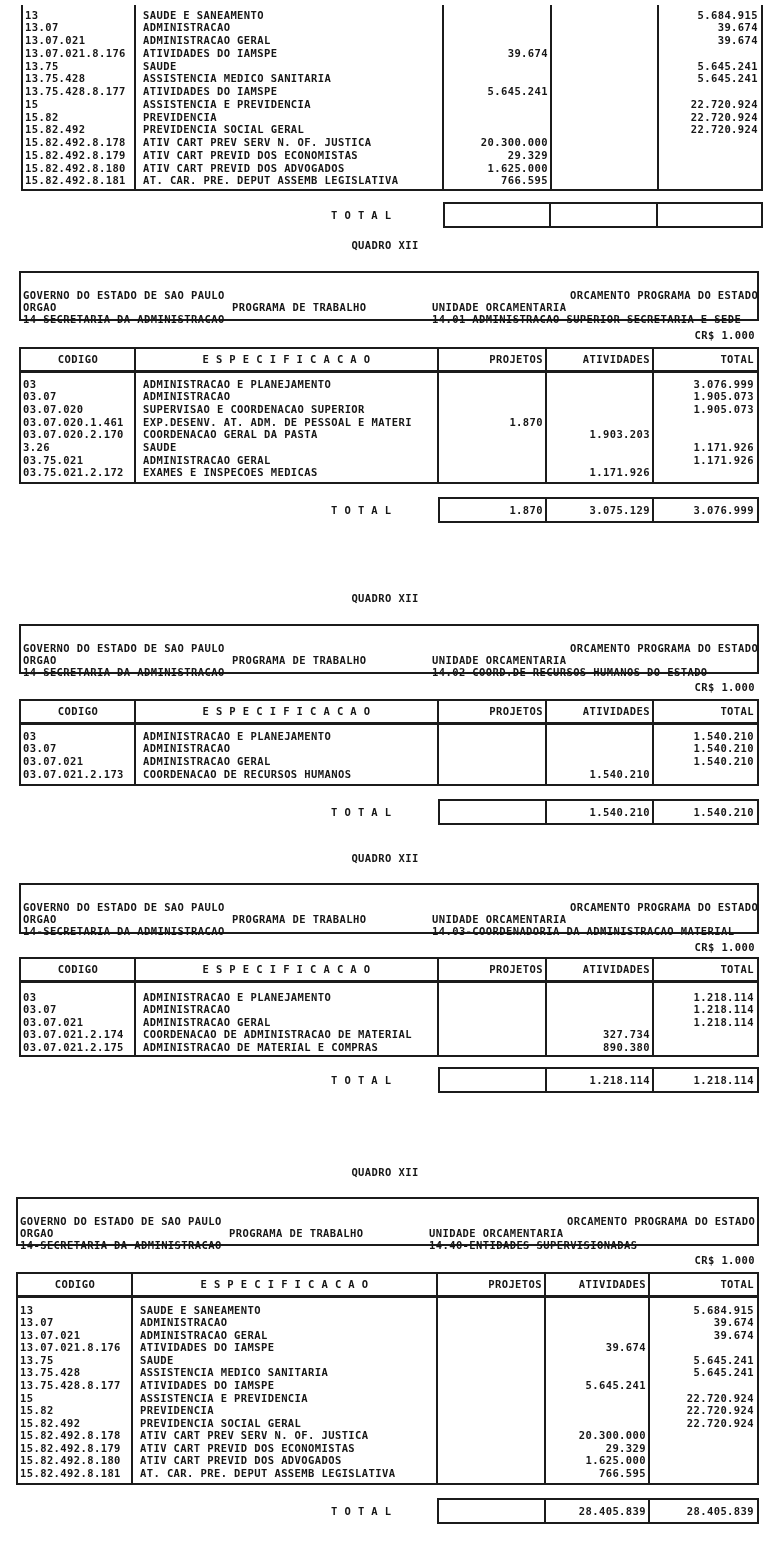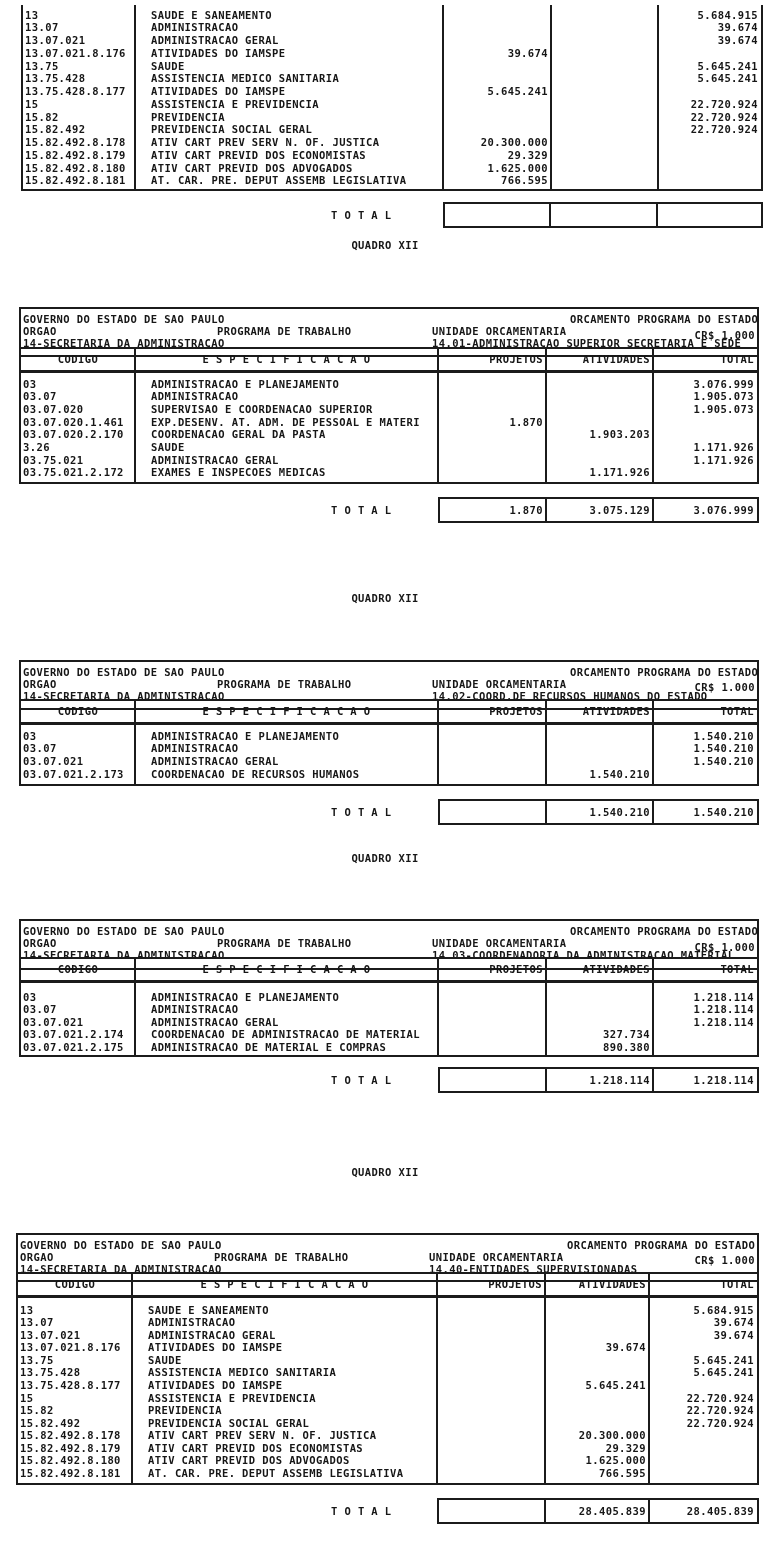--- a/index.html
+++ b/index.html
@@ -1,36 +1,36 @@
 <!DOCTYPE html>
 <html><head>
 <meta charset="utf-8">
 <style>
 *{box-sizing:border-box;}
 html,body{margin:0;padding:0;background:#ffffff;}
 body{width:779px;height:1541px;position:relative;overflow:hidden;font-family:"DejaVu Sans Mono","Liberation Mono",monospace;font-weight:bold;font-size:10.5px;letter-spacing:0.4px;color:#161616;}
 .sec{position:absolute;left:0;width:779px;}
 .quadro{position:absolute;left:335px;width:100px;text-align:center;height:12px;line-height:12px;top:0;white-space:pre;}
-.hbox{position:absolute;border:2px solid #1b1b1b;padding-top:4px;margin-top:36px;}
+.hbox{position:absolute;border:2px solid #1b1b1b;padding-top:16px;}
 .hline{position:relative;height:12px;line-height:12px;}
 .hline span{position:absolute;top:0;white-space:pre;}
-.h-a{left:2px}.h-b{left:196px}.h-c{left:411px}.h-d{left:549px}
+.h-a{left:2px}.h-b{left:211px}.h-c{left:411px}.h-d{left:549px}
 .unit{position:absolute;right:24px;height:12px;line-height:12px;white-space:pre;}
 .colhead{position:absolute;height:26px;border:2px solid #1b1b1b;border-bottom-width:3px;}
 .databox{position:absolute;border:2px solid #1b1b1b;border-top:0;}
 .tbox{position:absolute;height:26px;border:2px solid #1b1b1b;}
 .vl{position:absolute;top:0;bottom:0;width:2px;background:#1b1b1b;}
 .row{display:flex;position:relative;}
 .databox .row{height:var(--rh);line-height:var(--rh);}
 .colhead .row{height:21px;line-height:21px;}
 .tbox .row{height:22px;line-height:22px;}
 .c{display:block;white-space:pre;overflow:visible;flex:none;}
 .num{text-align:right;padding-right:3px;}
 .cod{padding-left:2px;}
-.esp{padding-left:16px;}
+.esp{padding-left:8px;}
 .ctr{text-align:center;padding-left:0;}
 .tlabel{position:absolute;left:331px;width:80px;text-align:left;height:12px;line-height:12px;white-space:pre;}
 
 
 .va .databox,.va .colhead{left:21px;width:742px}
 .va .cod{width:112px}.va .esp{width:308px}.va .proj{width:108px}.va .ativ{width:107px}.va .tot{width:103px}
 .va .tbox{left:443px;width:320px}
 .va .tp{width:105px}.va .ta{width:107px}.va .tt{width:104px}
 .va .d1{left:111px}.va .d2{left:419px}.va .d3{left:527px}.va .d4{left:634px}
 .va .t1{left:104px}.va .t2{left:211px}

